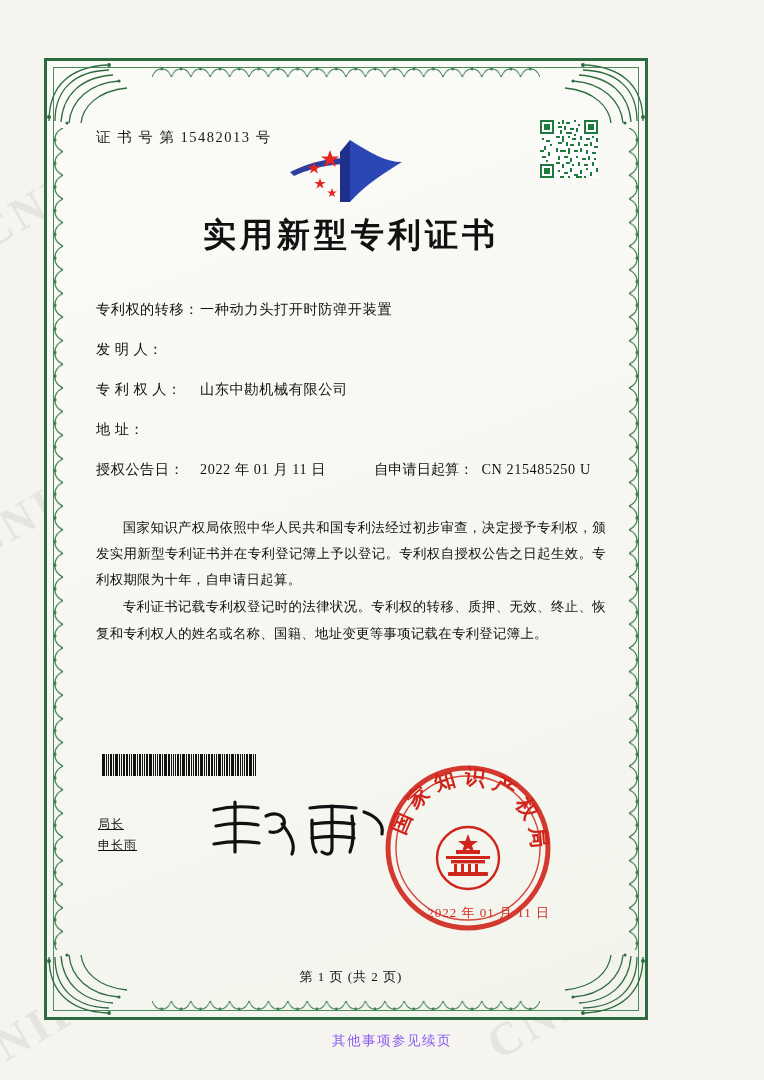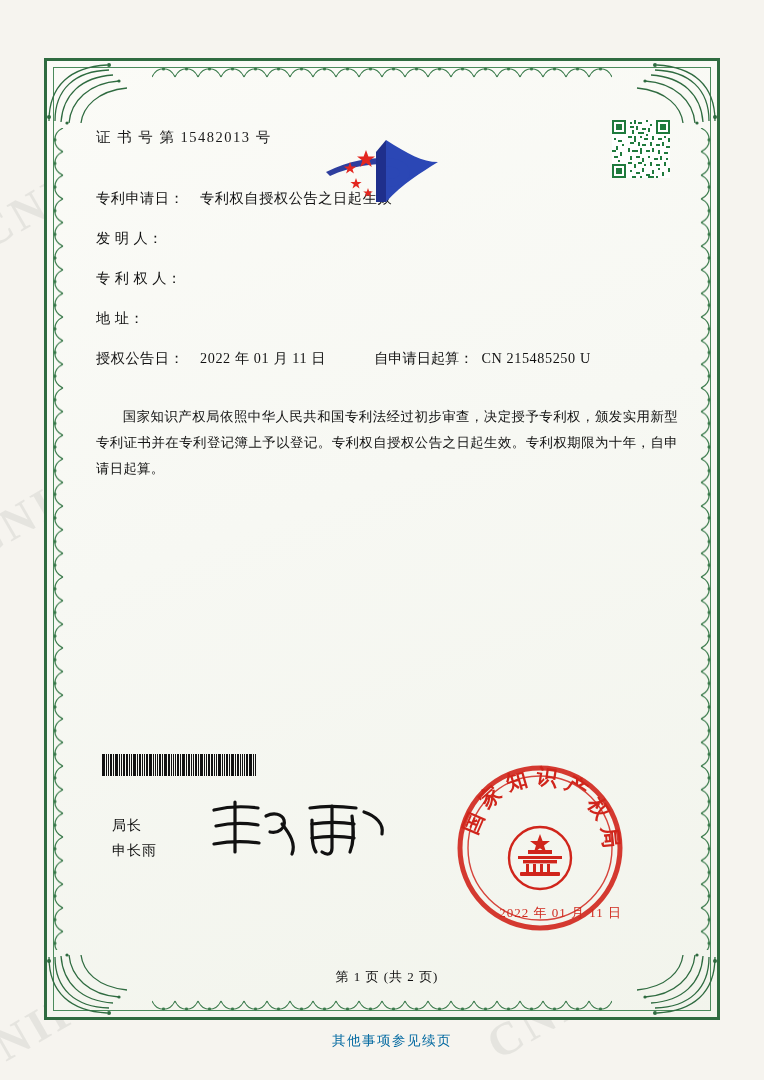--- a/index.html
+++ b/index.html
@@ -34,21 +34,21 @@
   .wm4 { left: 455px;  top: 330px; }
   .wm5 { left: -45px;  top: 1000px; }
   .wm6 { left: 480px;  top: 980px; }
   .wm7 { left: 190px;  top: 760px; }
 
   
   .cert {
     position: absolute;
     left: 44px;
     top: 58px;
-    width: 676px;
+    width: 604px;
     height: 962px;
     background: linear-gradient(160deg, #fbfbf7 0%, #f7f8f3 45%, #f2f4ec 100%);
     box-sizing: border-box;
   }
   .border-outer {
     position: absolute;
     inset: 0;
     border: 3px solid #2f6b40;
     box-sizing: border-box;
   }
@@ -188,26 +188,27 @@
   .barcode i {
     display: inline-block;
     background: #111;
     height: 100%;
     margin-right: 1px;
   }
 
   
   .sig-block {
     position: absolute;
-    left: 16px;
+    left: 2px;
     top: 700px;
-    font-size: 14px;
+    font-size: 12px;
     color: #111;
     letter-spacing: 1px;
     line-height: 1.75;
+    text-decoration: underline;
   }
   .sig-img {
     position: absolute;
     left: 108px;
     top: 680px;
     width: 190px;
     height: 70px;
   }
 
   
@@ -237,21 +238,21 @@
     color: #111;
     letter-spacing: 1px;
   }
 
   .footnote {
     position: absolute;
     left: 0; right: 0;
     top: 1032px;
     text-align: center;
     font-size: 13.5px;
-    color: #0369a1;
+    color: #8b5cf6;
     letter-spacing: 1.5px;
     margin-left: 20px;
   }
 </style>
 </head>
 <body>
 
 <div class="watermark wm1">CNIPA</div>
 <div class="watermark wm2">CNIPA</div>
 <div class="watermark wm3">CNIPA</div>
@@ -470,45 +471,48 @@
           <polygon points="54,18 56.4,24.4 63,24.4 57.6,28.4 59.8,35 54,31 48.2,35 50.4,28.4 45,24.4 51.6,24.4"></polygon>
           <polygon points="38,30 39.6,34.4 44.2,34.4 40.5,37.2 41.9,41.6 38,38.8 34.1,41.6 35.5,37.2 31.8,34.4 36.4,34.4"></polygon>
           <polygon points="44,46 45.4,50 49.6,50 46.2,52.6 47.5,56.6 44,54.1 40.5,56.6 41.8,52.6 38.4,50 42.6,50"></polygon>
           <polygon points="56,56 57.2,59.4 60.8,59.4 57.9,61.6 59,65 56,62.9 53,65 54.1,61.6 51.2,59.4 54.8,59.4"></polygon>
         </g>
       </svg>
     </div>
 
     <div class="cert-no">证 书 号 第 15482013 号</div>
 
+    <div class="title">实用新型专利证书</div>
 
     <div class="fields">
       <div class="field-row">
-        <div class="f-label">专利申请日：</div>
-        <div class="f-value">专利权自授权公告之日起生效</div>
+        <div class="f-label">专利权的转移：</div>
+        <div class="f-value">一种动力头打开时防弹开装置</div>
       </div>
       <div class="field-row">
         <div class="f-label">发    明    人：</div>
       </div>
       <div class="field-row">
         <div class="f-label">专  利  权  人：</div>
+        <div class="f-value">山东中勘机械有限公司</div>
       </div>
       <div class="field-row">
         <div class="f-label">地        址：</div>
       </div>
       <div class="field-row">
         <div class="f-label">授权公告日：</div>
         <div class="f-value2">2022 年 01 月 11 日</div>
         <div class="f-label2">自申请日起算：</div>
         <div class="f-value2">CN 215485250 U</div>
       </div>
     </div>
 
     <div class="paras">
       <p>国家知识产权局依照中华人民共和国专利法经过初步审查，决定授予专利权，颁发实用新型专利证书并在专利登记簿上予以登记。专利权自授权公告之日起生效。专利权期限为十年，自申请日起算。</p>
+      <p>专利证书记载专利权登记时的法律状况。专利权的转移、质押、无效、终止、恢复和专利权人的姓名或名称、国籍、地址变更等事项记载在专利登记簿上。</p>
     </div>
 
     <div class="barcode" id="barcode">
         <i style="width: 3px;"></i>
         <i style="width: 1px;"></i>
         <i style="width: 1px;"></i>
         <i style="width: 2px;"></i>
         <i style="width: 1px;"></i>
         <i style="width: 3px;"></i>
         <i style="width: 1px;"></i>

